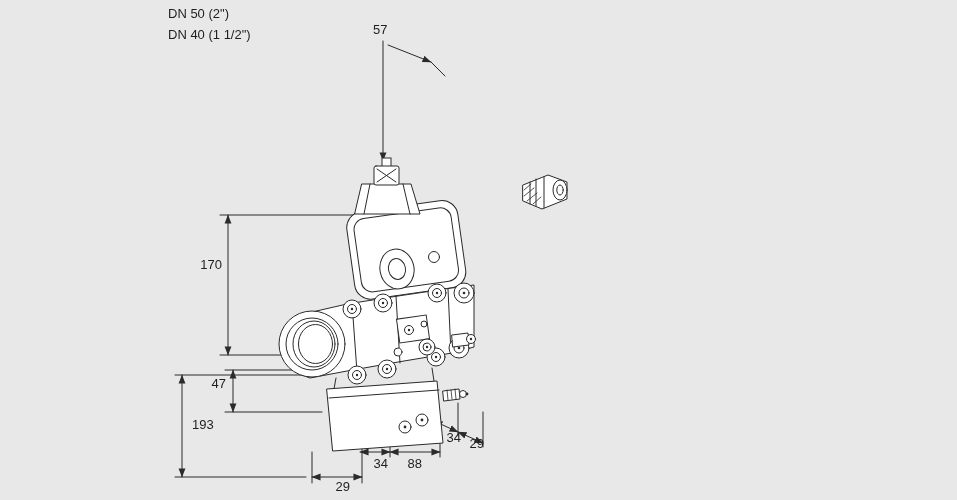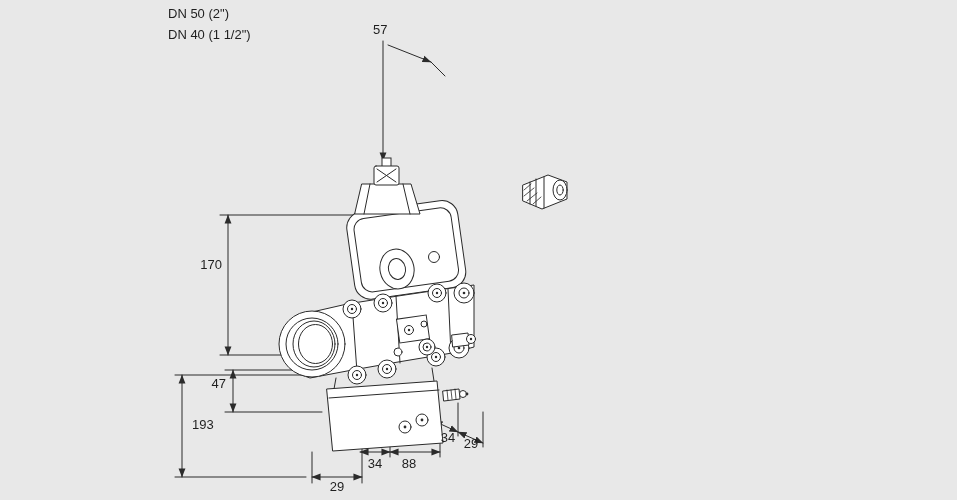--- a/index.html
+++ b/index.html
@@ -12,21 +12,21 @@
   .stage { position:relative; width:957px; height:500px; background:#e8e8e8; }
   .stage svg { position:absolute; left:0; top:0; }
   .lbl {
     position:absolute;
     font-size:13px;
     line-height:14px;
     color:#1f1f1f;
     white-space:pre;
   }
   .r { text-align:right; }
-  .c { text-align:center; }
+  .c { text-align:right; }
 </style>
 </head>
 <body>
 
 <div class="stage">
 
   <svg width="957" height="500" viewBox="0 0 957 500">
     <defs>
       <marker id="arr" viewBox="0 0 10 10" refX="9.5" refY="5" markerWidth="9" markerHeight="9" orient="auto-start-reverse">
         <path d="M0,1.2 L10,5 L0,8.8 Z" fill="#2b2b2b"></path>

